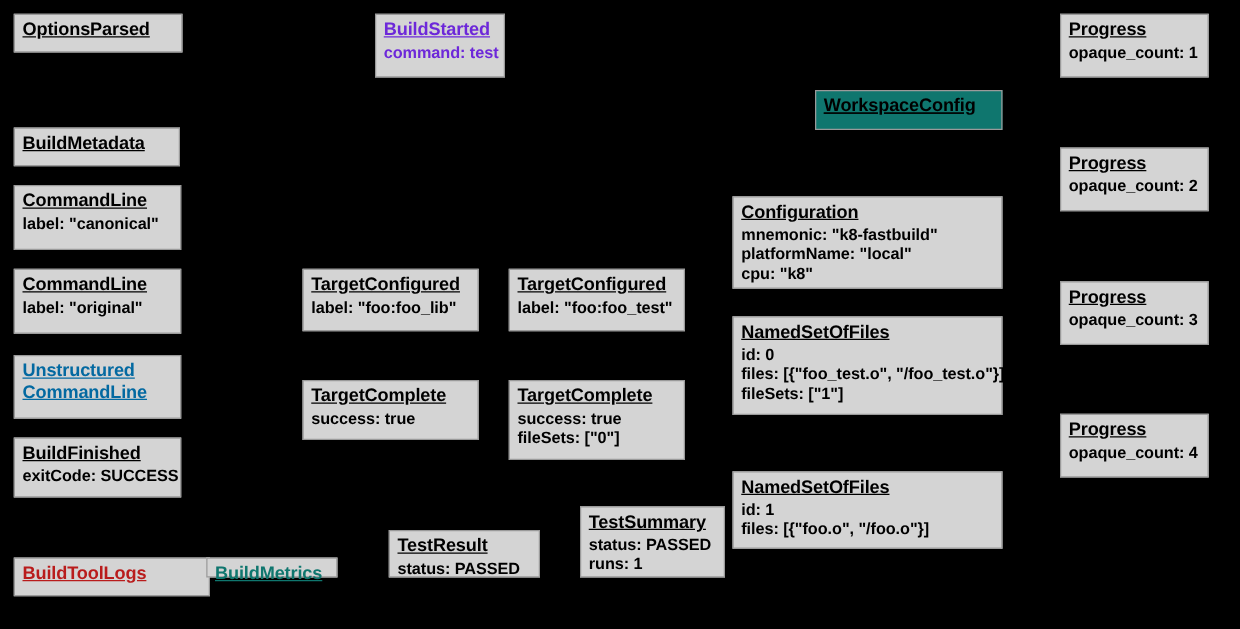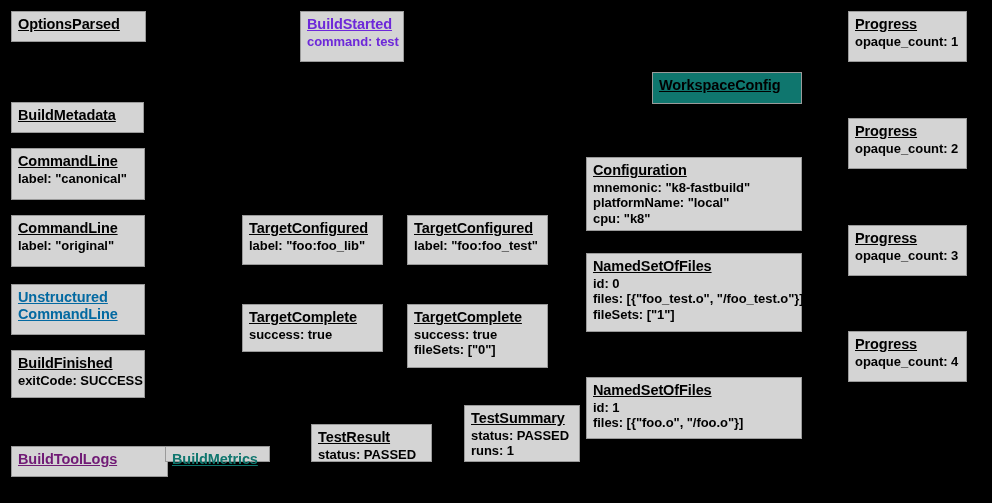--- a/index.html
+++ b/index.html
@@ -126,19 +126,19 @@
     </div>
     <div class="node" style="left: 440px; top: 405px; width: 116px; height: 57px; background: rgb(212, 212, 212); border-color: rgb(154, 154, 154); color: rgb(0, 0, 0); margin-left: 24px;">
       <span class="node-title">TestSummary</span>
       <span class="node-field">status: PASSED</span>
       <span class="node-field">runs: 1</span>
     </div>
     <div class="node" style="left: 311px; top: 424px; width: 121px; height: 38px; background: rgb(212, 212, 212); border-color: rgb(154, 154, 154); color: rgb(0, 0, 0);">
       <span class="node-title">TestResult</span>
       <span class="node-field">status: PASSED</span>
     </div>
-    <div class="node" style="left: 11px; top: 446px; width: 157px; height: 31px; background: rgb(212, 212, 212); border-color: rgb(154, 154, 154); color: #701a75;">
+    <div class="node" style="left: 11px; top: 446px; width: 157px; height: 31px; background: rgb(212, 212, 212); border-color: rgb(154, 154, 154); color: #b91c1c;">
       <span class="node-title">BuildToolLogs</span>
     </div>
     <div class="node" style="left: 165px; top: 446px; width: 105px; height: 16px; background: rgb(212, 212, 212); border-color: rgb(154, 154, 154); color: #0f766e;">
       <span class="node-title">BuildMetrics</span>
     </div>
   </div>
 
 </body></html>

